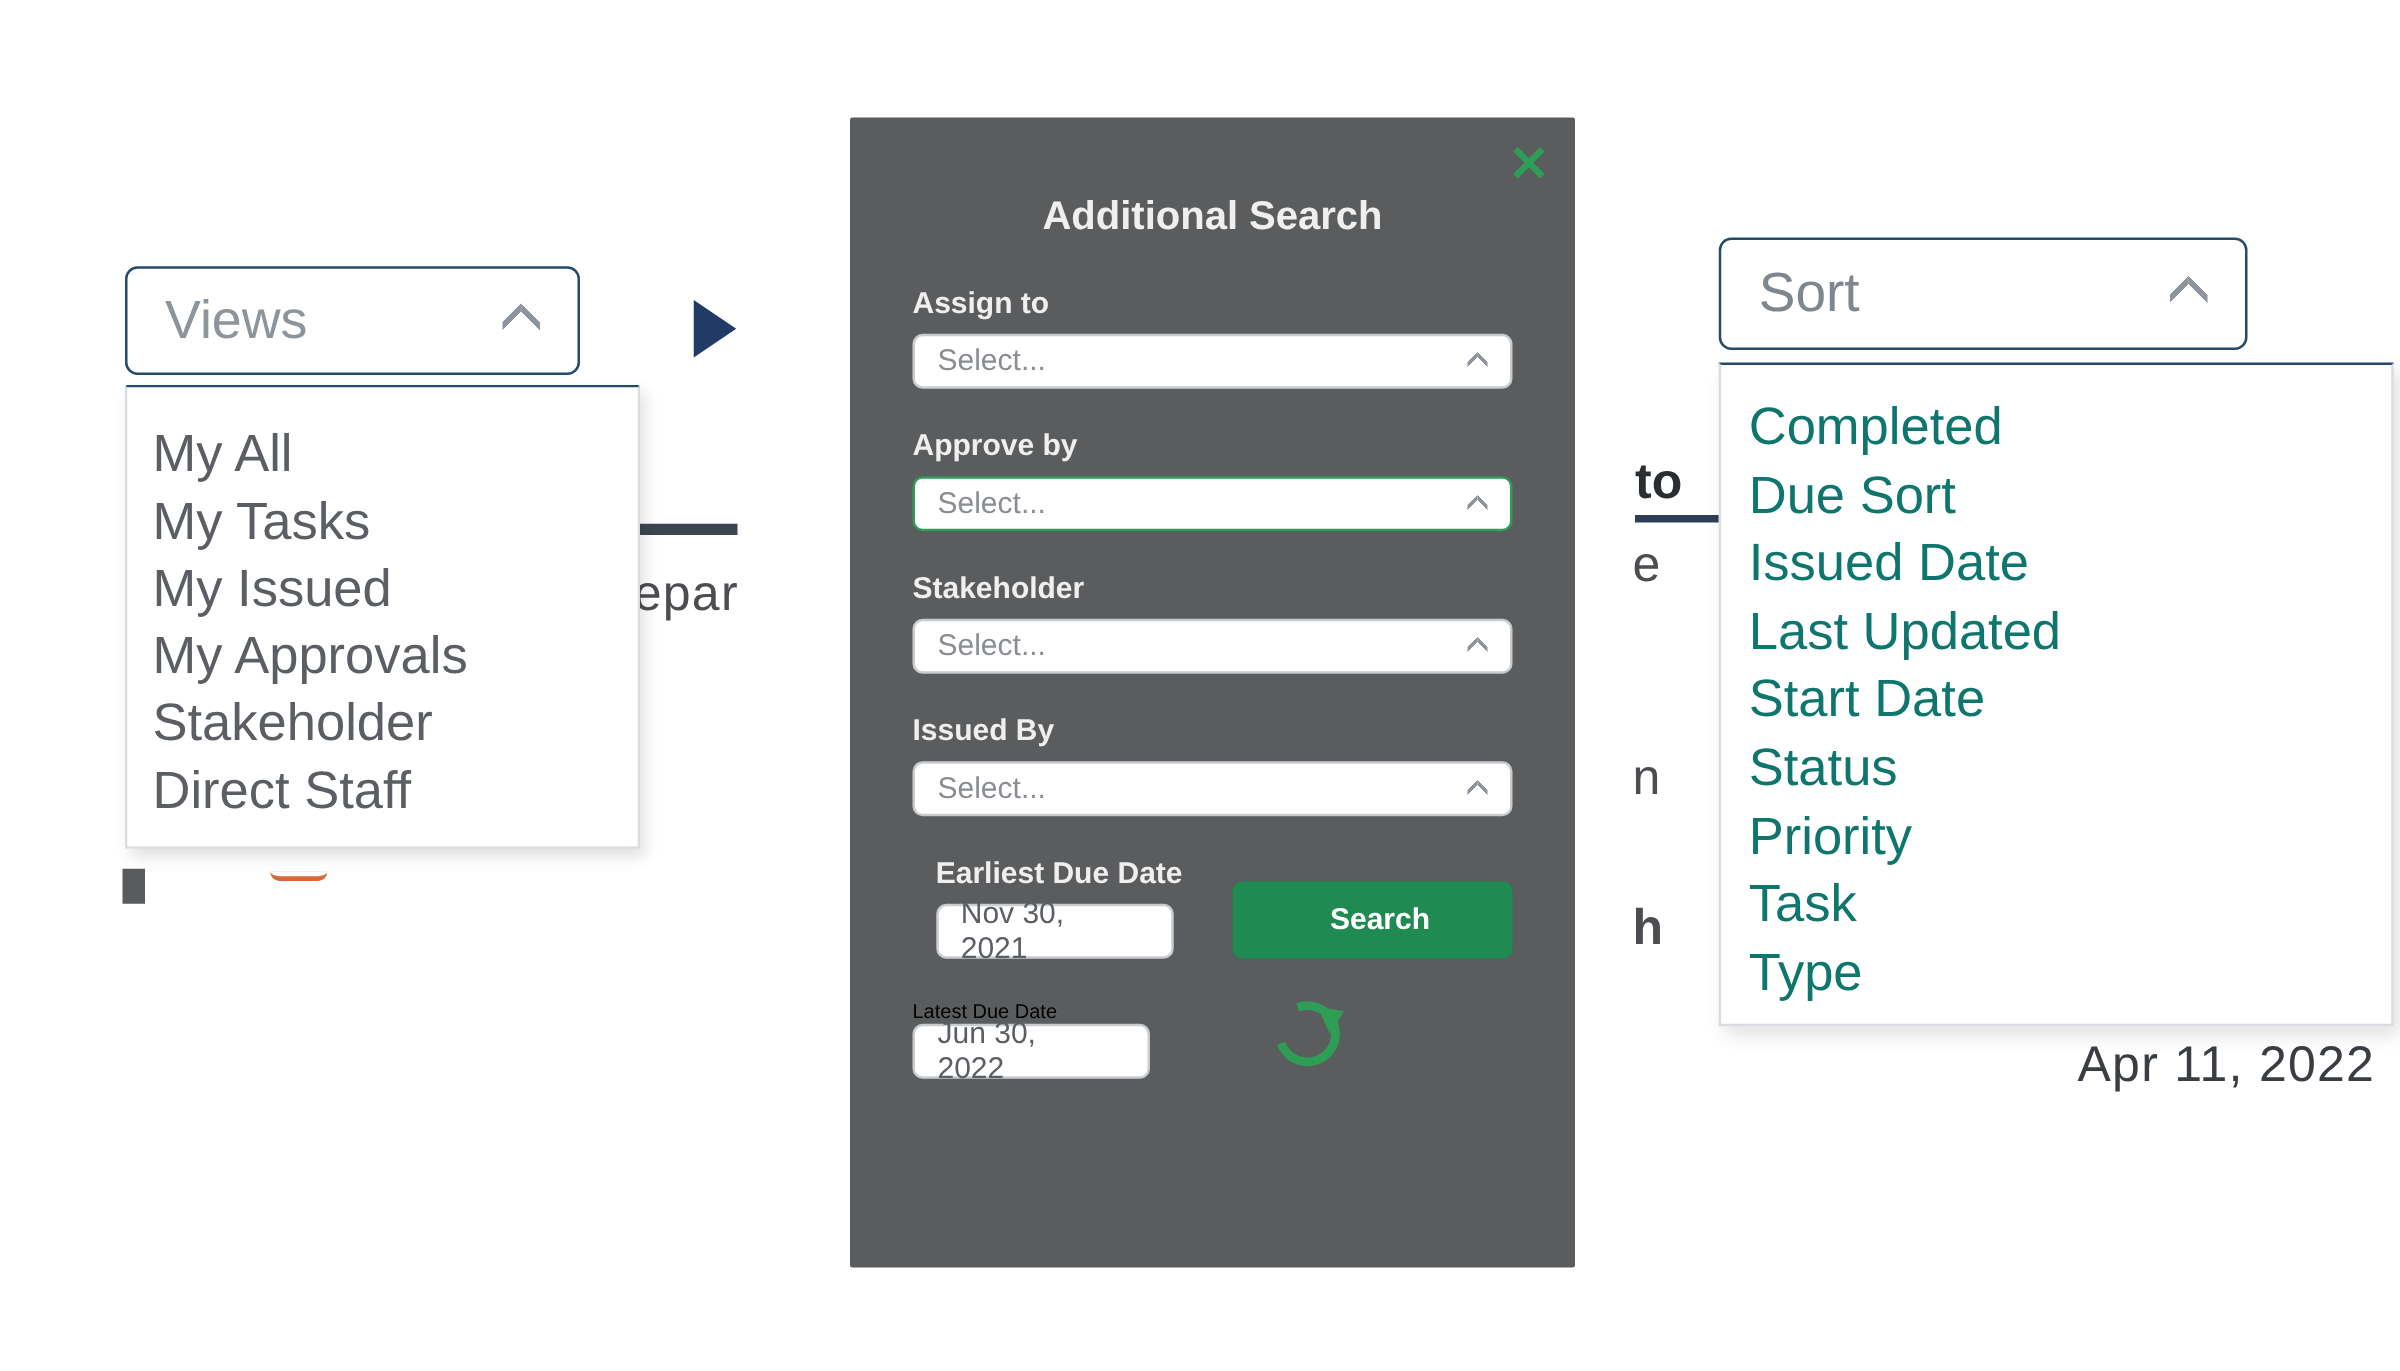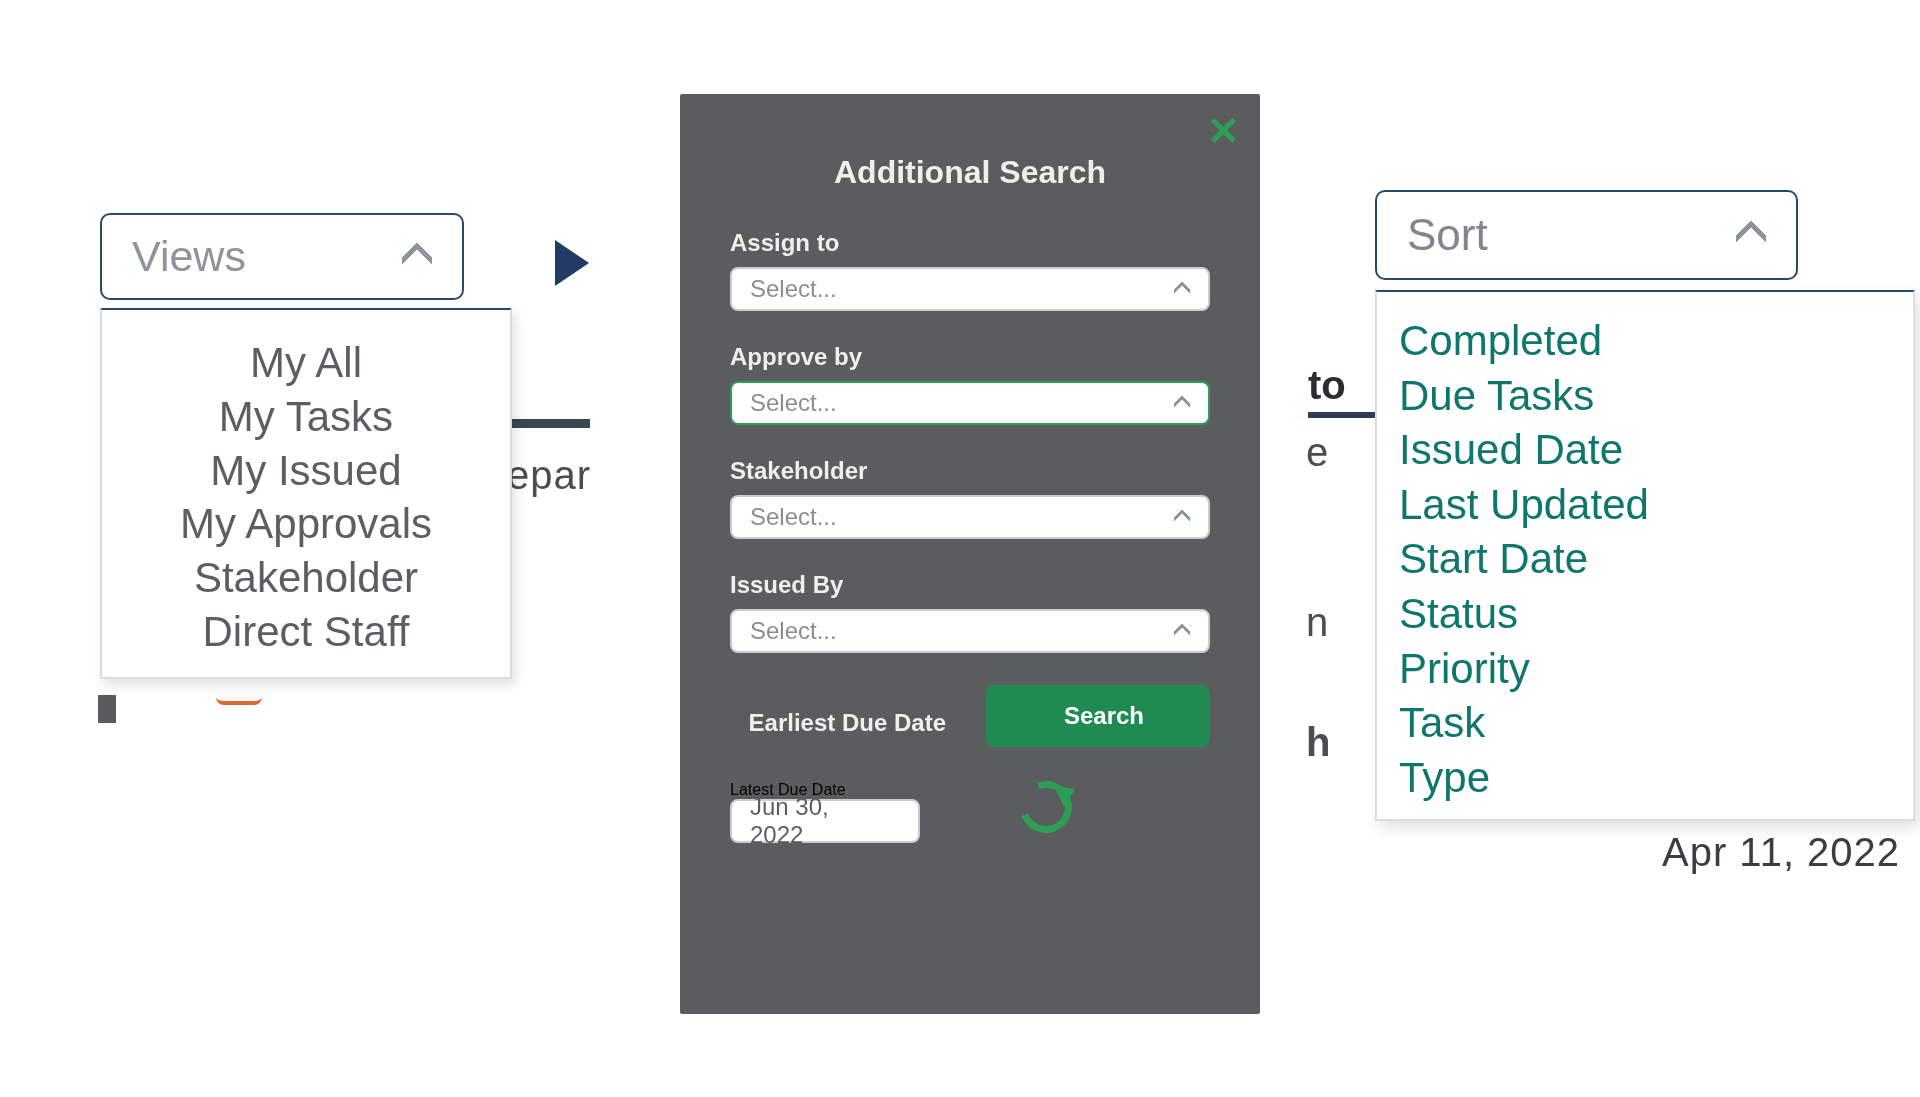--- a/index.html
+++ b/index.html
@@ -1,20 +1,20 @@
 <!DOCTYPE html>
 <html><head>
 <meta charset="utf-8">
 <style>
   * { box-sizing: border-box; margin: 0; padding: 0; }
   html, body { width: 1920px; height: 1097px; background: #fff; font-family: "Segoe UI", Arial, sans-serif; }
   .canvas { position: relative; width: 1920px; height: 1097px; }
 
   
-  .views-wrap { position: absolute; left: 100px; top: 213px; width: 364px; text-align: center; }
+  .views-wrap { position: absolute; left: 100px; top: 213px; width: 364px; }
   .views-ctl  {
     width: 100%; height: 87px;
     border: 2.5px solid #244b6c; border-radius: 10px;
     display: flex; align-items: center; justify-content: space-between;
     padding: 0 30px; color: #8e949b; font-size: 43px; font-weight: 500;
     background:#fff;
   }
   .chev-down {
     width: 30px; height: 30px;
     background:
@@ -178,20 +178,23 @@
       <label>Issued By</label>
       <div class="select">
         <span>Select...</span>
         <span class="caret"></span>
       </div>
     </div>
 
     <div class="datesrow">
       <div class="dategroup">
         <label>Earliest Due Date</label>
+        <div class="dateinput">
+          <span>Nov 30, 2021</span>
+        </div>
       </div>
       <button class="searchbtn">Search</button>
     </div>
 
     <div class="refreshrow">
       <div class="dategroup">
         <label>Latest Due Date</label>
         <div class="dateinput">
           <span>Jun 30, 2022</span>
         </div>
@@ -208,21 +211,21 @@
   <span class="bg-h">h</span>
   <span class="bg-date">Apr 11, 2022</span>
 
   <div class="sort-wrap">
     <div class="sort-ctl">
       <span>Sort</span>
       <span class="chev-down"></span>
     </div>
     <div class="sort-list">
       <div class="opt">Completed</div>
-      <div class="opt">Due Tasks</div>
+      <div class="opt">Due Sort</div>
       <div class="opt">Issued Date</div>
       <div class="opt">Last Updated</div>
       <div class="opt">Start Date</div>
       <div class="opt">Status</div>
       <div class="opt">Priority</div>
       <div class="opt">Task</div>
       <div class="opt">Type</div>
     </div>
   </div>
 

